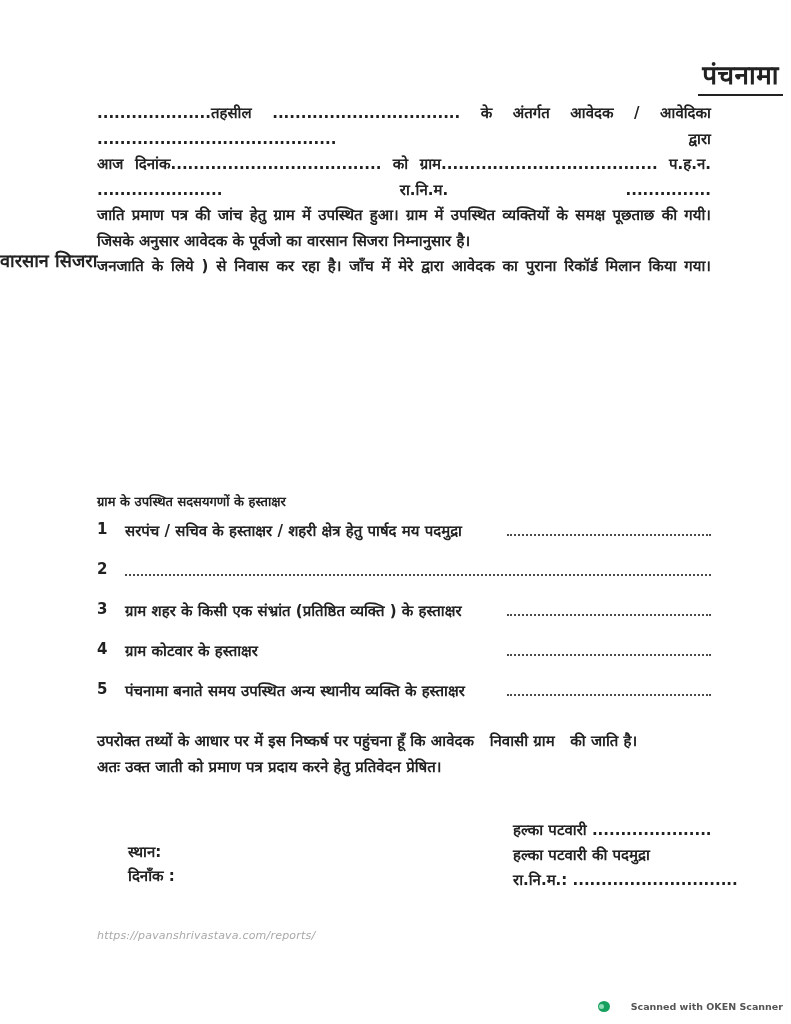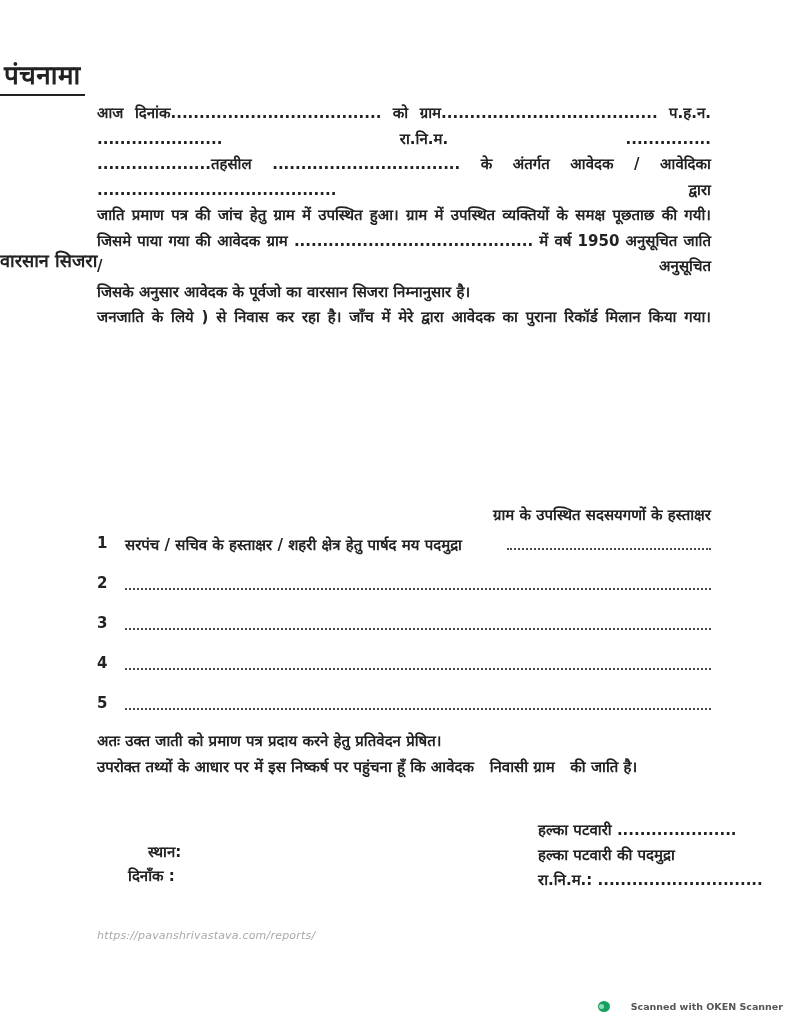--- a/index.html
+++ b/index.html
@@ -5,51 +5,51 @@
   html,body{margin:0;padding:0;background:#ffffff;}
   .page{
     position:relative;
     width:791px;height:1024px;
     background:#ffffff;
     font-family:"DejaVu Sans","Liberation Sans",sans-serif;
     color:#222222;
     overflow:hidden;
   }
   
-  .title-wrap{position:absolute;top:56px;left:0;right:8px;text-align:left;}
+  .title-wrap{position:absolute;top:56px;left:0;right:8px;text-align:right;}
   .doc-title{
     display:inline-block;
     font-size:26px;font-weight:700;
     border-bottom:2.5px solid #222;
     padding:0 4px 2px 4px;
     letter-spacing:.5px;
   }
   
   .intro{position:absolute;top:101px;left:97px;width:614px;font-size:15px;font-weight:600;}
   .intro .line{line-height:25.5px;white-space:normal;}
   .intro .line.fill{text-align:justify;text-align-last:justify;}
   
   .tree-heading-wrap{position:absolute;top:248px;left:0;right:0;text-align:left;}
   .tree-heading{font-size:18px;font-weight:700;}
   .tree-area{position:absolute;top:280px;left:97px;width:614px;height:210px;}
   
   .sign-section{position:absolute;top:492px;left:97px;width:614px;font-size:15px;font-weight:600;}
-  .sign-heading{margin:12px 0 10px 0;font-size:15px;font-weight:600;text-align:right;}
+  .sign-heading{margin:0 0 10px 0;font-size:13px;font-weight:600;}
   .sign-row{display:flex;align-items:flex-end;margin-bottom:19px;height:21px;}
   .sign-num{width:28px;flex:0 0 28px;font-weight:600;align-self:flex-start;}
   .sign-label{flex:0 0 382px;width:382px;align-self:flex-start;}
   .dotted-line{flex:1 1 auto;border-bottom:2px dotted #4a4a4a;margin:0 0 5px 0;height:0;}
   
   .conclusion{position:absolute;top:728px;left:97px;width:614px;font-size:15px;font-weight:600;}
   .conclusion .line{line-height:26px;white-space:pre-wrap;}
   
   .closing-left{position:absolute;top:840px;left:128px;font-size:15px;font-weight:600;}
   .closing-left .row{line-height:24px;}
-  .closing-left .row.place{margin-left:20px;}
-  .closing-right{position:absolute;top:818px;left:538px;font-size:15px;font-weight:600;}
+  .closing-left .row.place{margin-left:0;}
+  .closing-right{position:absolute;top:818px;left:513px;font-size:15px;font-weight:600;}
   .closing-right .row{line-height:25px;}
   
   .source-url{position:absolute;top:929px;left:97px;font-size:11px;color:#a9a9a9;letter-spacing:.2px;font-style:italic;}
   
   .badge{position:absolute;top:1001px;right:8px;display:flex;align-items:center;gap:21px;}
   .oken-icon{
     position:relative;width:12px;height:11px;border-radius:50%;
     background:#17a05e;flex:0 0 12px;
   }
   .oken-icon .inner{
@@ -61,24 +61,23 @@
 </head>
 <body>
 
 <div class="page">
 
   <div class="title-wrap">
     <span class="doc-title">पंचनामा</span>
   </div>
 
   <div class="intro">
+    <div class="line fill">....................तहसील ................................. के अंतर्गत आवेदक / आवेदिका .......................................... द्वारा</div>
     <div class="line fill">आज दिनांक..................................... को ग्राम...................................... प.ह.न. ...................... रा.नि.म. ...............</div>
-    <div class="line fill">....................तहसील ................................. के अंतर्गत आवेदक / आवेदिका .......................................... द्वारा</div>
     <div class="line fill">जाति प्रमाण पत्र की जांच हेतु ग्राम में उपस्थित हुआ।  ग्राम में उपस्थित व्यक्तियों के समक्ष पूछताछ की गयी।</div>
-    <div class="line fill">जिसमे पाया गया की आवेदक ग्राम .......................................... में वर्ष 1950 अनुसूचित जाति / अनुसूचित</div>
     <div class="line">जिसके अनुसार आवेदक के पूर्वजो का वारसान सिजरा निम्नानुसार है।</div>
     <div class="line fill">जनजाति के लिये ) से निवास कर रहा है।  जाँच में मेरे द्वारा आवेदक का पुराना रिकॉर्ड मिलान किया गया।</div>
   </div>
 
   <div class="tree-heading-wrap">
     <span class="tree-heading">वारसान सिजरा</span>
   </div>
 
   <div class="tree-area"></div>
 
@@ -91,37 +90,40 @@
       <span class="dotted-line"></span>
     </div>
 
     <div class="sign-row">
       <span class="sign-num">2</span>
       <span class="dotted-line"></span>
     </div>
 
     <div class="sign-row">
       <span class="sign-num">3</span>
+      <span class="sign-label">ग्राम शहर के किसी एक संभ्रांत (प्रतिष्ठित व्यक्ति ) के हस्ताक्षर</span>
       <span class="dotted-line"></span>
     </div>
 
     <div class="sign-row">
       <span class="sign-num">4</span>
+      <span class="sign-label">ग्राम कोटवार के हस्ताक्षर</span>
       <span class="dotted-line"></span>
     </div>
 
     <div class="sign-row">
       <span class="sign-num">5</span>
+      <span class="sign-label">पंचनामा बनाते समय उपस्थित अन्य स्थानीय व्यक्ति के हस्ताक्षर</span>
       <span class="dotted-line"></span>
     </div>
   </div>
 
   <div class="conclusion">
+    <div class="line">उपरोक्त तथ्यों के आधार पर में इस निष्कर्ष पर पहुंचना हूँ कि आवेदक   निवासी ग्राम   की जाति है।</div>
     <div class="line">अतः उक्त जाती को प्रमाण पत्र प्रदाय करने हेतु प्रतिवेदन प्रेषित।</div>
-    <div class="line">उपरोक्त तथ्यों के आधार पर में इस निष्कर्ष पर पहुंचना हूँ कि आवेदक   निवासी ग्राम   की जाति है।</div>
   </div>
 
   <div class="closing-left">
     <div class="row place">स्थान:</div>
     <div class="row">दिनाँक :</div>
   </div>
 
   <div class="closing-right">
     <div class="row">हल्का पटवारी .....................</div>
     <div class="row">हल्का पटवारी की पदमुद्रा</div>

